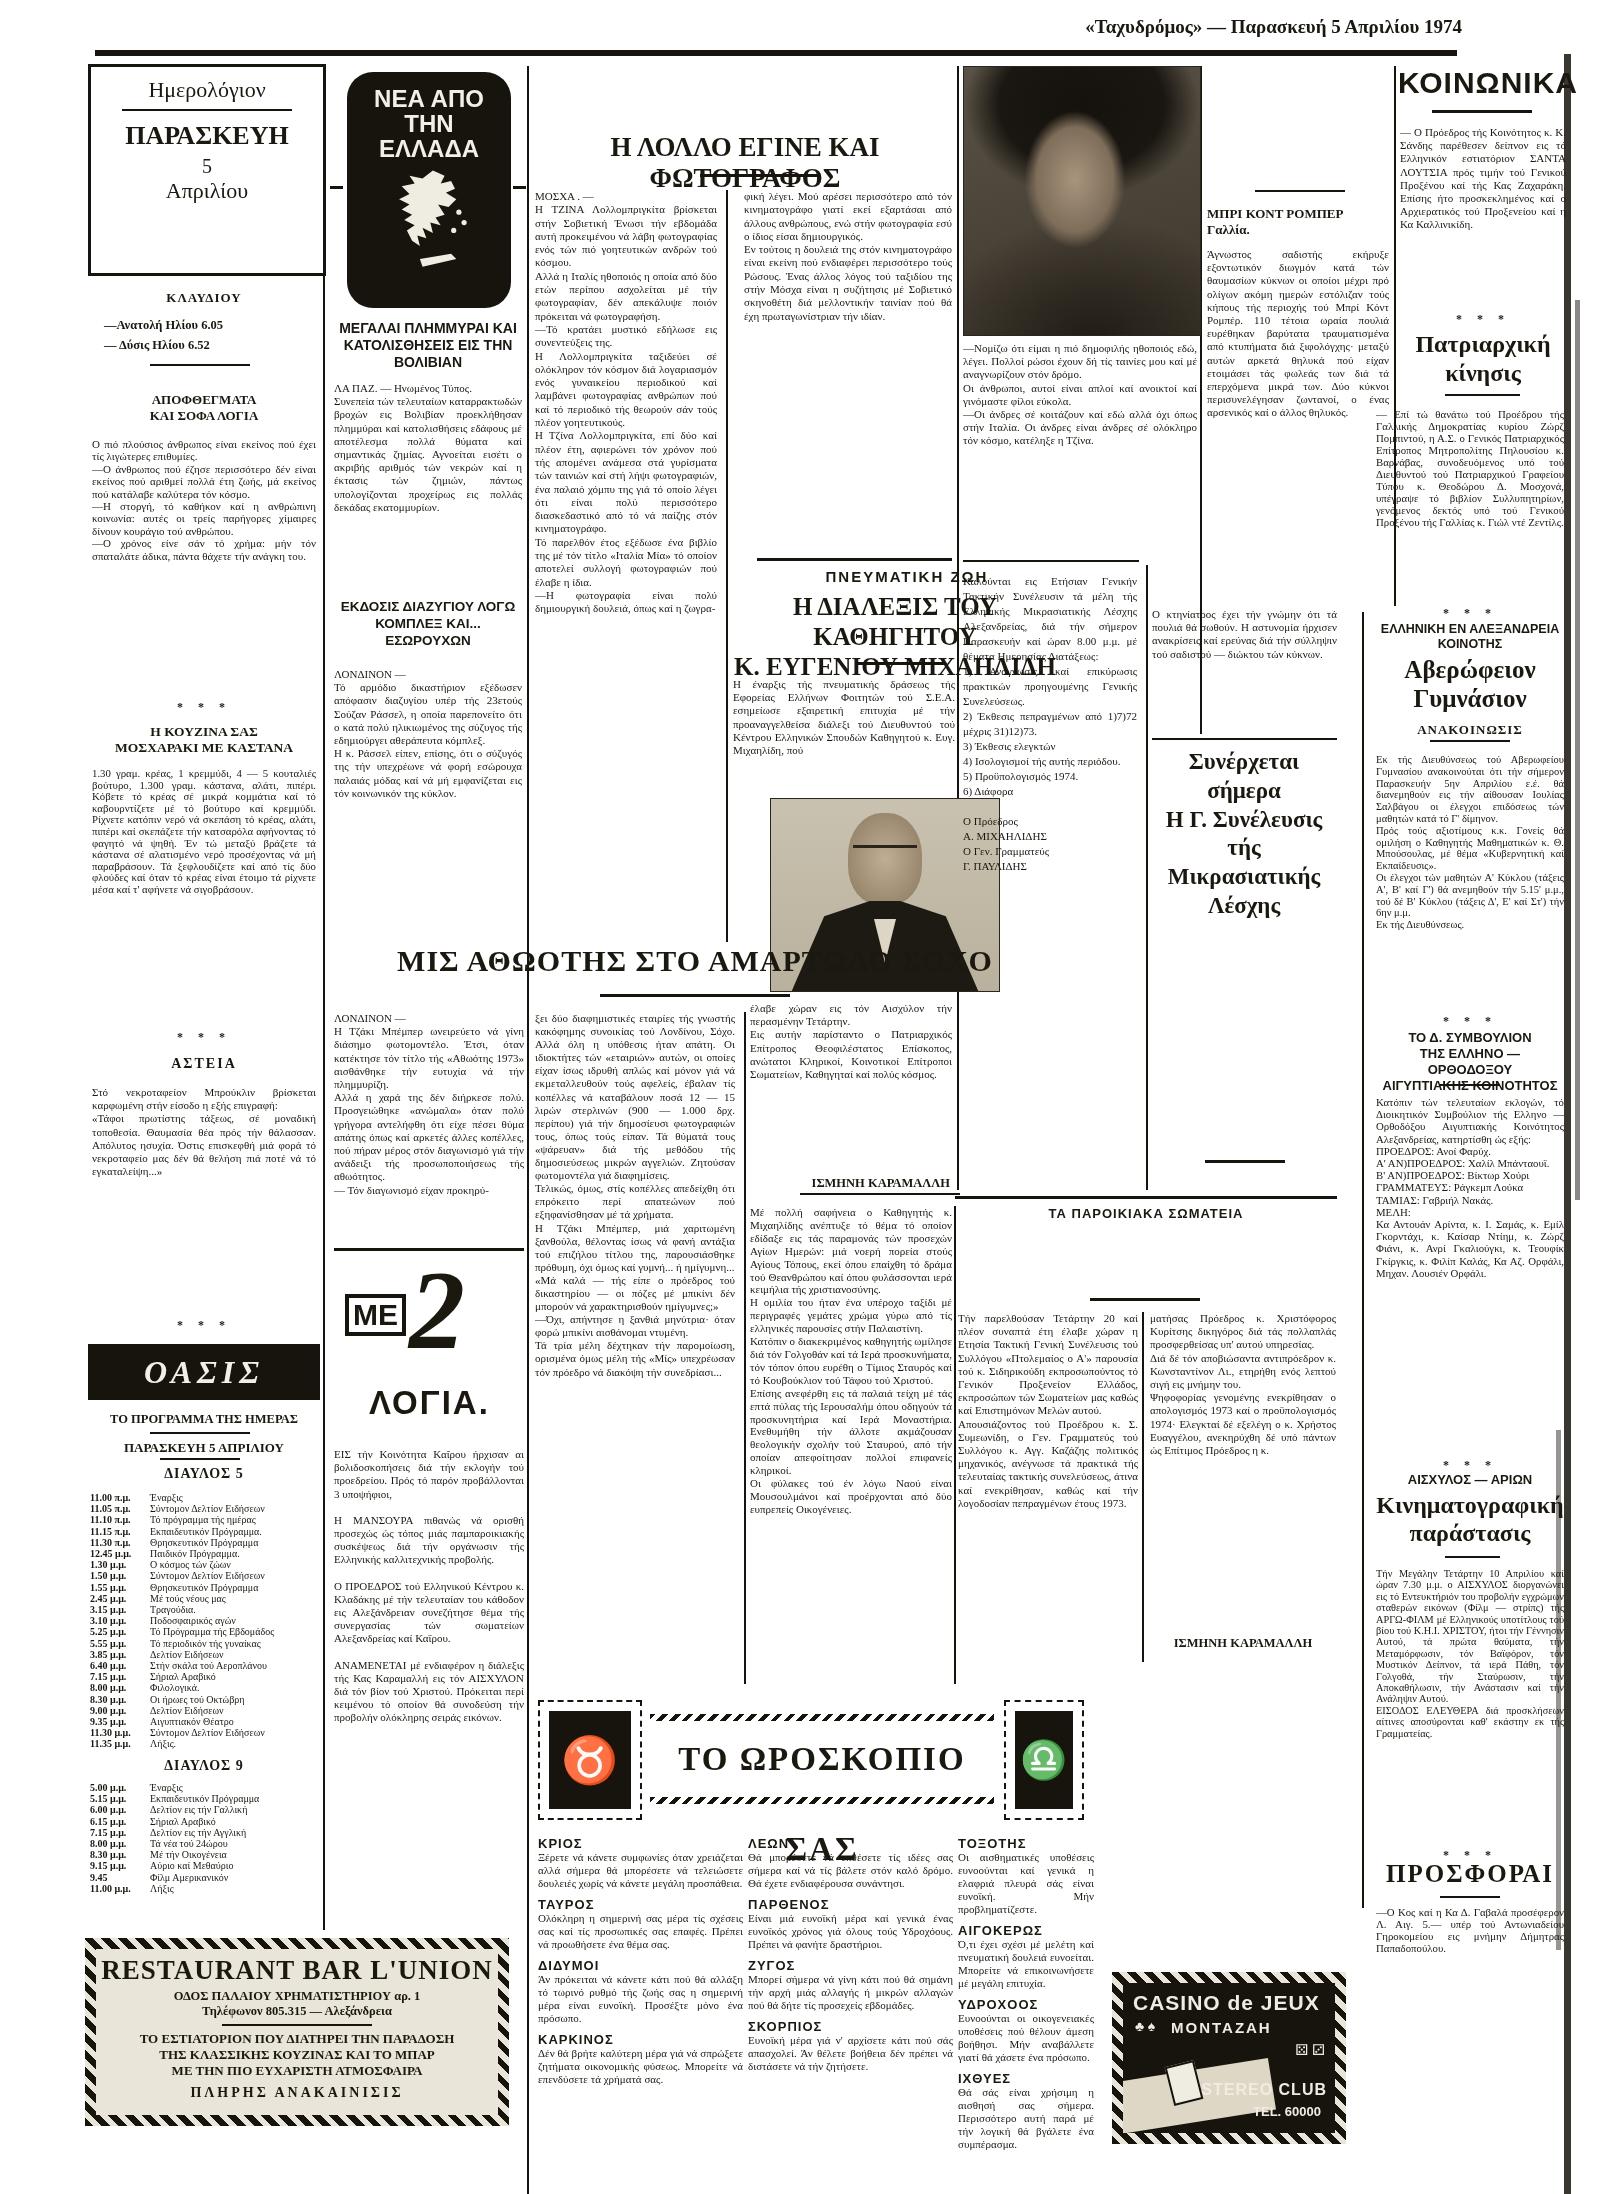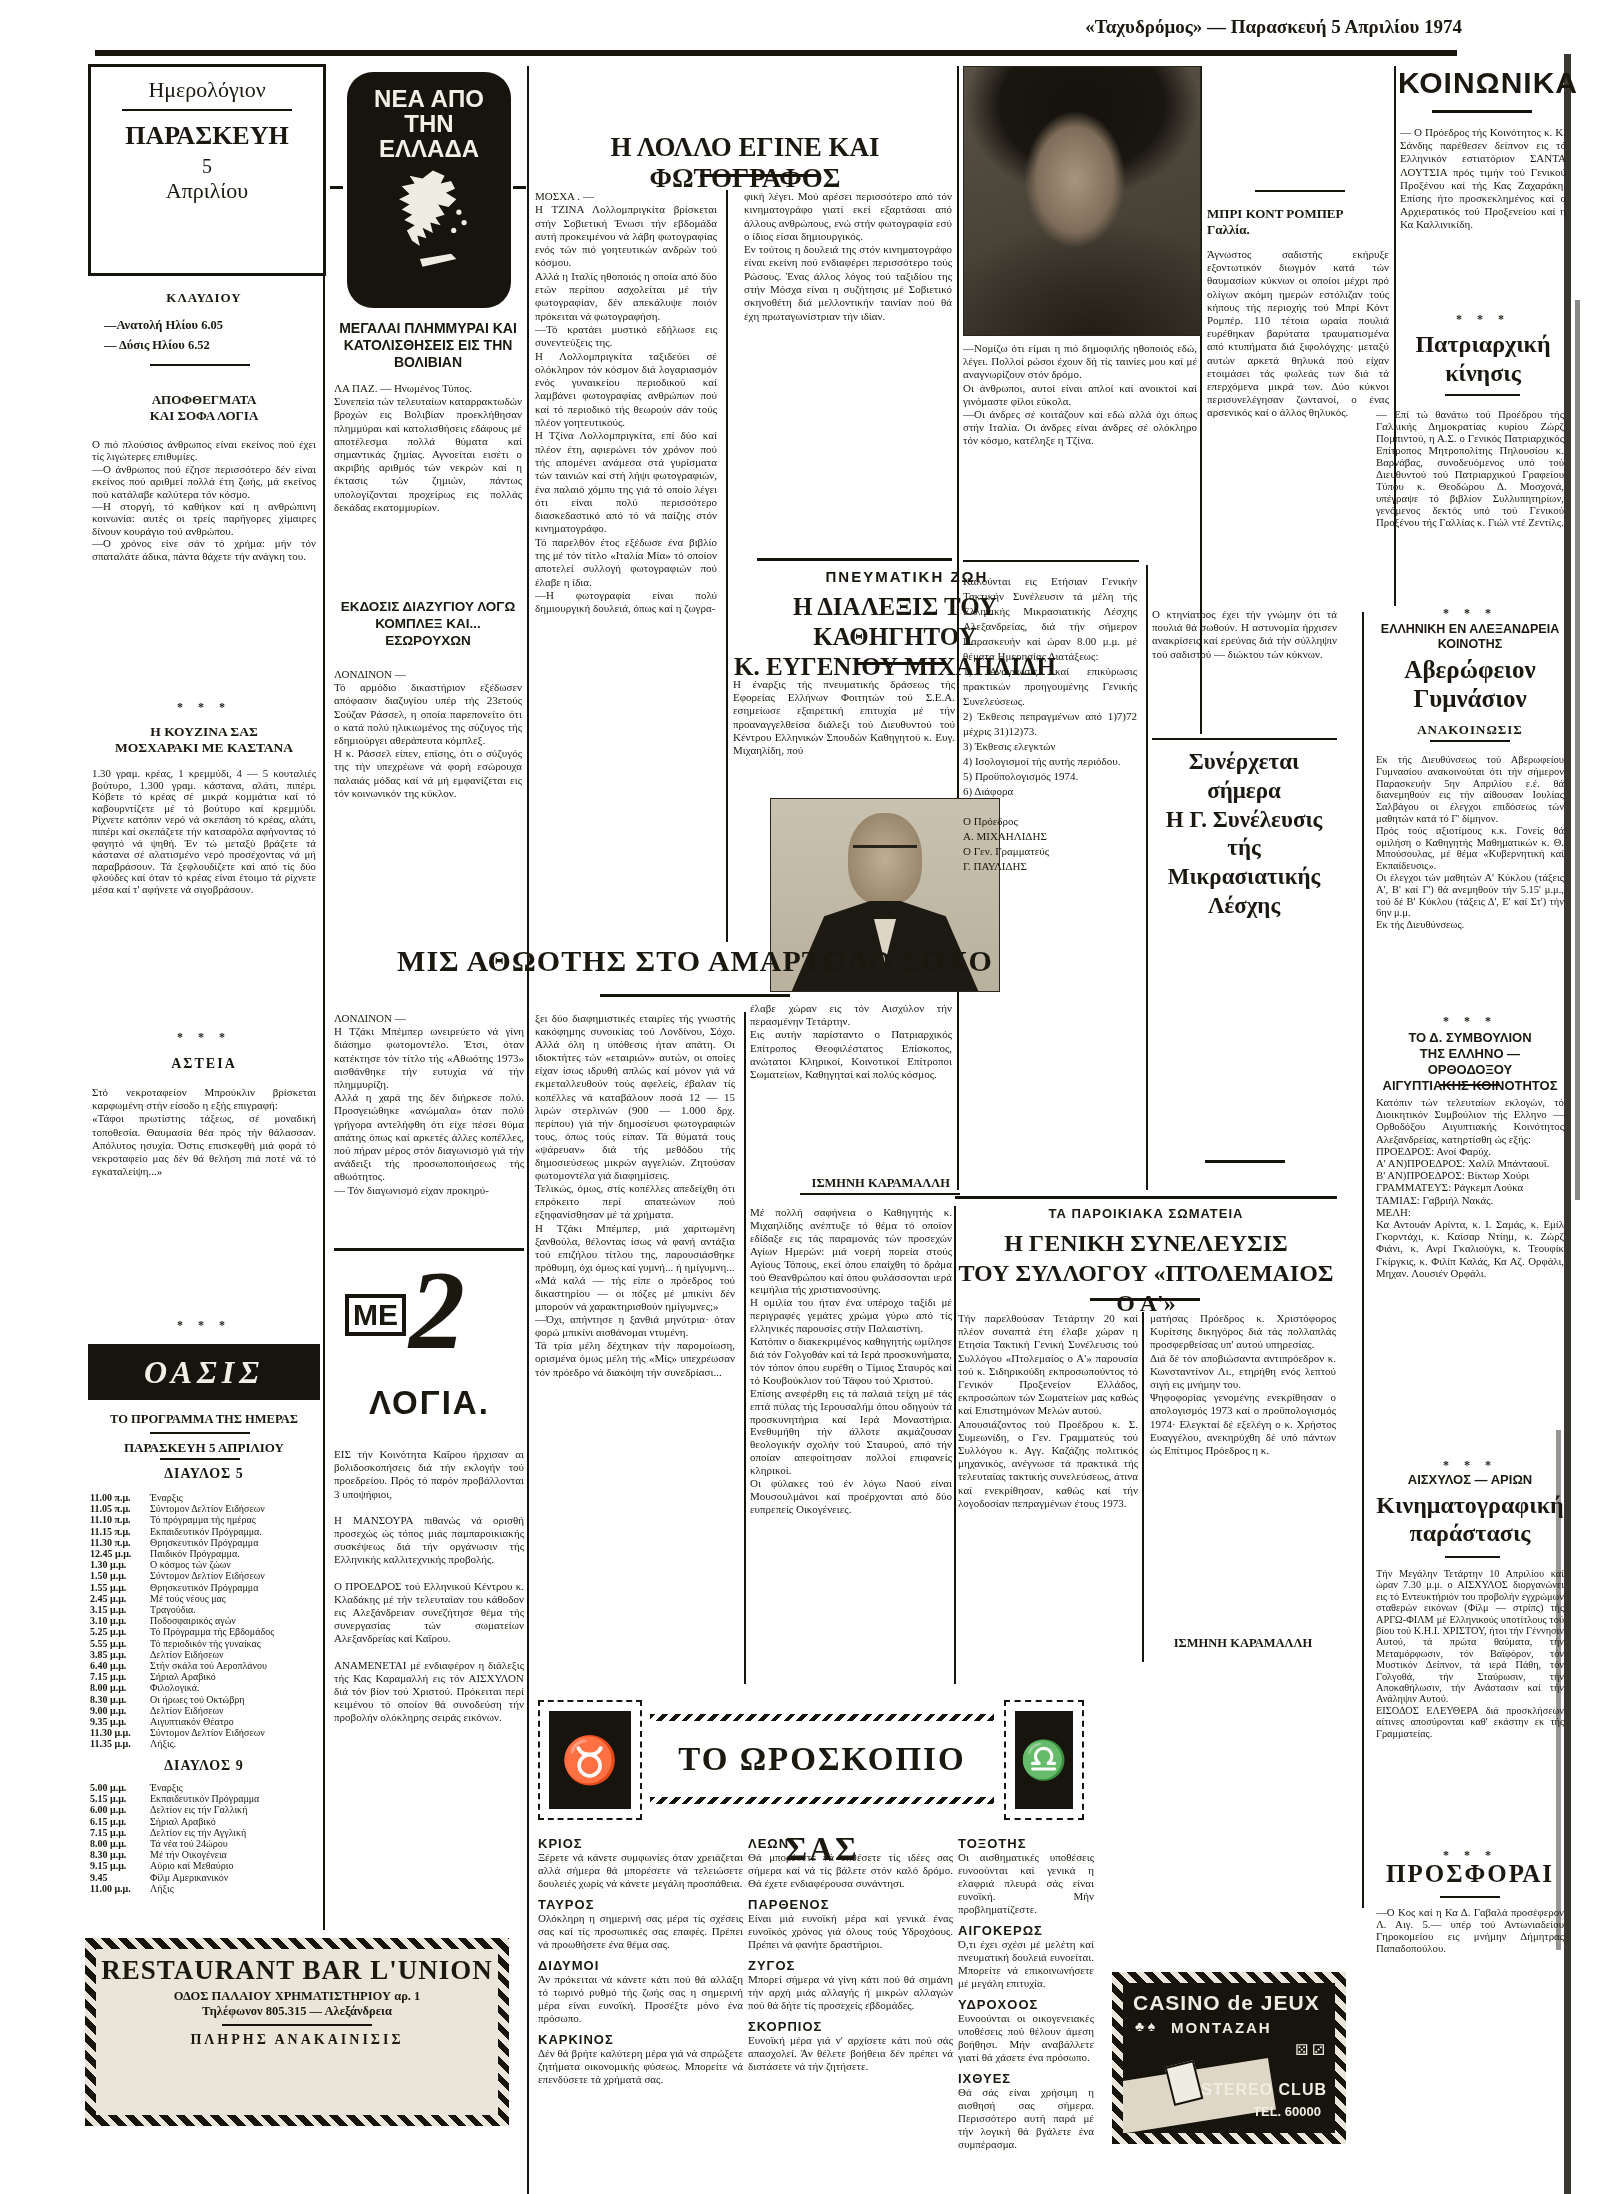--- a/index.html
+++ b/index.html
@@ -227,20 +227,23 @@
         <span class="pshow">Λήξις</span>
       </div>
     </div>
 
   <div class="abs meander" style="left:85px;top:1938px;width:424px;height:188px;">
     <div class="inner ctr">
       <div style="font-weight:bold;font-size:27px;margin-top:6px;letter-spacing:1px;">RESTAURANT BAR L'UNION</div>
       <div style="font-weight:bold;font-size:12.5px;margin-top:3px;">ΟΔΟΣ ΠΑΛΑΙΟΥ ΧΡΗΜΑΤΙΣΤΗΡΙΟΥ αρ. 1</div>
       <div style="font-weight:bold;font-size:12.5px;">Τηλέφωνον 805.315 — Αλεξάνδρεια</div>
       <div style="margin:5px auto;width:150px;height:2px;background:#17140d;"></div>
+      <div style="font-weight:bold;font-size:13px;line-height:16px;white-space:pre-line;">ΤΟ ΕΣΤΙΑΤΟΡΙΟΝ ΠΟΥ ΔΙΑΤΗΡΕΙ ΤΗΝ ΠΑΡΑΔΟΣΗ
+ΤΗΣ ΚΛΑΣΣΙΚΗΣ ΚΟΥΖΙΝΑΣ ΚΑΙ ΤΟ ΜΠΑΡ
+ΜΕ ΤΗΝ ΠΙΟ ΕΥΧΑΡΙΣΤΗ ΑΤΜΟΣΦΑΙΡΑ</div>
       <div style="font-weight:bold;font-size:14px;margin-top:6px;letter-spacing:3px;">ΠΛΗΡΗΣ ΑΝΑΚΑΙΝΙΣΙΣ</div>
     </div>
   </div>
 
   <div class="abs blackbox" style="left:347px;top:72px;width:164px;height:236px;border-radius:26px;">
     <div class="ctr sans" style="font-weight:bold;font-size:24px;line-height:1.05;padding-top:14px;white-space:pre-line;">ΝΕΑ ΑΠΟ
 ΤΗΝ
 ΕΛΛΑΔΑ</div>
     <svg viewBox="0 0 70 80" style="display:block;margin:6px auto 0;width:92px;height:104px;">
       <path fill="#efece2" d="M38 2 L47 6 L44 12 L52 10 L55 16 L48 19 L56 24 L50 30 L42 28 L47 36 L40 38 L44 44 L36 42 L38 50 L30 46 L33 54 L26 52 L28 60 L22 56 L18 48 L24 44 L16 40 L22 36 L14 32 L20 28 L12 24 L20 20 L14 14 L24 12 L20 6 L30 8 Z"></path>
@@ -409,22 +412,20 @@
   </div>
   <div class="abs" style="left:334px;top:1448px;width:190px;height:476px;overflow:hidden;">
       <p class="brief">ΕΙΣ τήν Κοινότητα Καΐρου ήρχισαν αι βολιδοσκοπήσεις διά τήν εκλογήν τού προεδρείου. Πρός τό παρόν προβάλλονται 3 υποψήφιοι,</p>
       <p class="brief">Η ΜΑΝΣΟΥΡΑ πιθανώς νά ορισθή προσεχώς ώς τόπος μιάς παμπαροικιακής συσκέψεως διά τήν οργάνωσιν τής Ελληνικής καλλιτεχνικής προβολής.</p>
       <p class="brief">Ο ΠΡΟΕΔΡΟΣ τού Ελληνικού Κέντρου κ. Κλαδάκης μέ τήν τελευταίαν του κάθοδον εις Αλεξάνδρειαν συνεζήτησε θέμα τής συνεργασίας τών σωματείων Αλεξανδρείας καί Καΐρου.</p>
       <p class="brief">ΑΝΑΜΕΝΕΤΑΙ μέ ενδιαφέρον η διάλεξις τής Κας Καραμαλλή εις τόν ΑΙΣΧΥΛΟΝ διά τόν βίον τού Χριστού. Πρόκειται περί κειμένου τό οποίον θά συνοδεύση τήν προβολήν ολόκληρης σειράς εικόνων.</p>
     </div>
 
   <div class="hr" style="left:955px;top:1196px;width:382px;height:3px;"></div>
   <div class="abs ctr sans" style="left:955px;top:1206px;width:382px;font-weight:bold;font-size:13px;letter-spacing:1px;">ΤΑ ΠΑΡΟΙΚΙΑΚΑ ΣΩΜΑΤΕΙΑ</div>
-  <div class="abs ctr" style="left:950px;top:1228px;width:392px;font-weight:bold;font-size:24px;line-height:1.25;white-space:pre-line;">Η ΓΕΝΙΚΗ ΣΥΝΕΛΕΥΣΙΣ
-ΤΟΥ ΣΥΛΛΟΓΟΥ «ΠΤΟΛΕΜΑΙΟΣ Ο Α'»</div>
   <div class="hr" style="left:1090px;top:1298px;width:110px;height:3px;"></div>
   <div class="abs b" style="left:958px;top:1312px;width:180px;height:350px;">Τήν παρελθούσαν Τετάρτην 20 καί πλέον συναπτά έτη έλαβε χώραν η Ετησία Τακτική Γενική Συνέλευσις τού Συλλόγου «Πτολεμαίος ο Α'» παρουσία τού κ. Σιδηρικούδη εκπροσωπούντος τό Γενικόν Προξενείον Ελλάδος, εκπροσώπων τών Σωματείων μας καθώς καί Επιστημόνων Μελών αυτού.
 Απουσιάζοντος τού Προέδρου κ. Σ. Συμεωνίδη, ο Γεν. Γραμματεύς τού Συλλόγου κ. Αγγ. Καζάζης πολιτικός μηχανικός, ανέγνωσε τά πρακτικά τής τελευταίας τακτικής συνελεύσεως, άτινα καί ενεκρίθησαν, καθώς καί τήν λογοδοσίαν πεπραγμένων έτους 1973.</div>
   <div class="abs b" style="left:1150px;top:1312px;width:186px;height:318px;">ματήσας Πρόεδρος κ. Χριστόφορος Κυρίτσης δικηγόρος διά τάς πολλαπλάς προσφερθείσας υπ' αυτού υπηρεσίας.
 Διά δέ τόν αποβιώσαντα αντιπρόεδρον κ. Κωνσταντίνον Λι., ετηρήθη ενός λεπτού σιγή εις μνήμην του.
 Ψηφοφορίας γενομένης ενεκρίθησαν ο απολογισμός 1973 καί ο προϋπολογισμός 1974· Ελεγκταί δέ εξελέγη ο κ. Χρήστος Ευαγγέλου, ανεκηρύχθη δέ υπό πάντων ώς Επίτιμος Πρόεδρος η κ.</div>
   <div class="abs ctr" style="left:1150px;top:1636px;width:186px;font-weight:bold;font-size:12.5px;">ΙΣΜΗΝΗ ΚΑΡΑΜΑΛΛΗ</div>
 
   <div class="abs stampframe" style="left:538px;top:1700px;width:100px;height:116px;">
     <div class="stampbox" style="font-size:46px;">♉</div>

